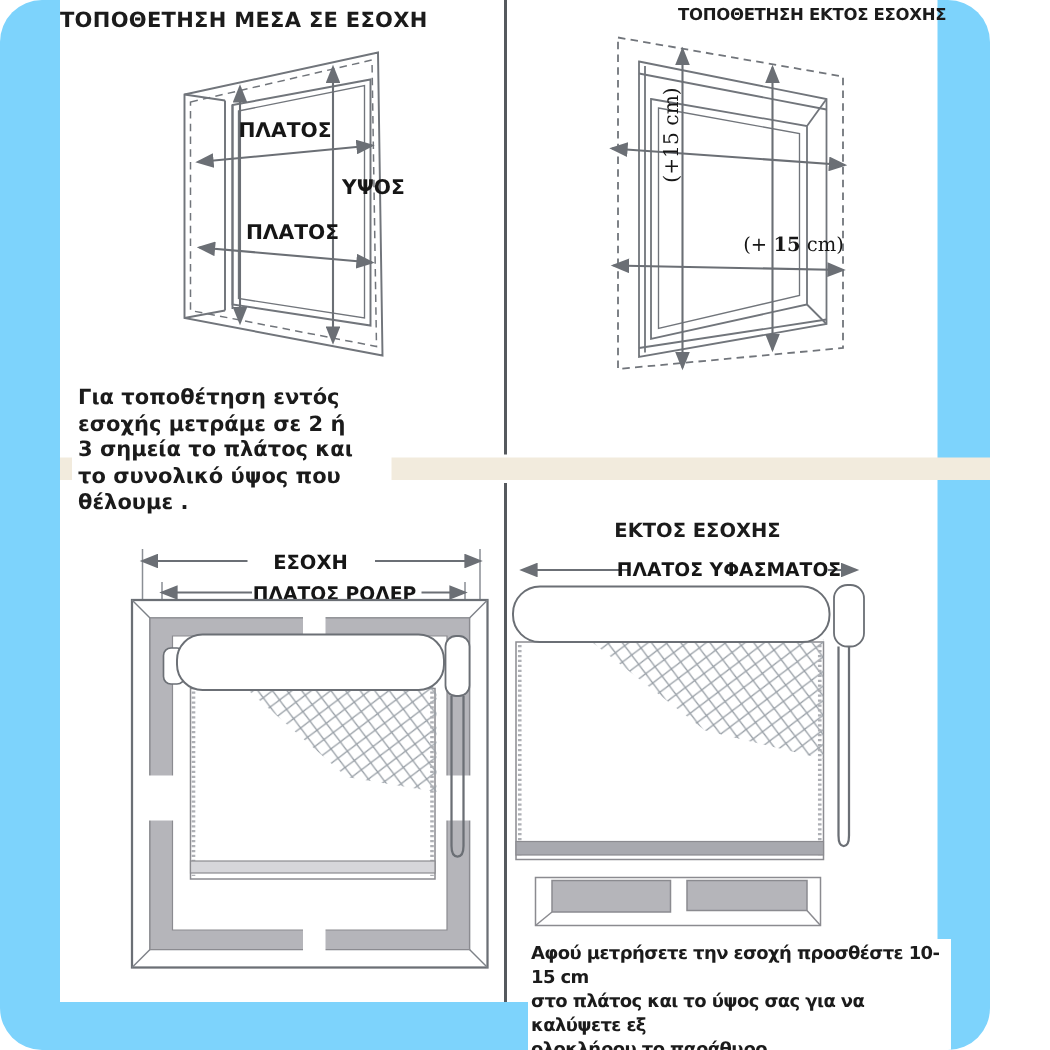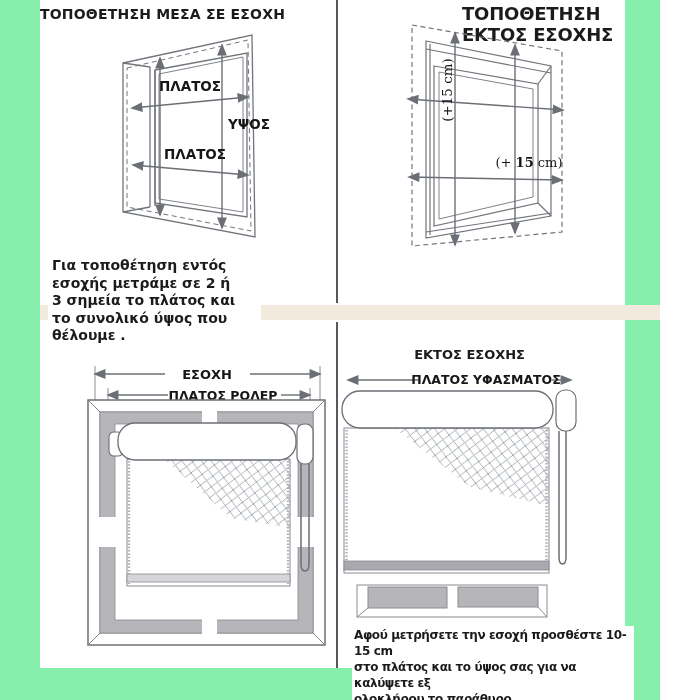--- a/index.html
+++ b/index.html
@@ -1,20 +1,21 @@
 <!DOCTYPE html>
 <html><head>
 <meta charset="utf-8">
 <style>
   html,body{margin:0;padding:0;}
   #stage{
     position:relative;width:660px;height:700px;overflow:hidden;
-    background:#86efac;
+    background:#7dd3fc;
     font-family:"DejaVu Sans","Liberation Sans",sans-serif;
     color:#1b1b1b;
+    border-radius:28px;
   }
   .abs{position:absolute;}
   .panel{background:#ffffff;}
   .title{font-weight:700;color:#1b1b1b;}
   .caption{font-weight:700;color:#1b1b1b;white-space:pre-line;background:#ffffff;}
   svg{display:block;overflow:visible;}
   svg text{font-family:"DejaVu Sans","Liberation Sans",sans-serif;fill:#161616;}
   .mlabel{font-weight:700;}
   .serif{font-family:"DejaVu Serif","Liberation Serif",serif;font-weight:400;}
 </style>
@@ -68,21 +69,21 @@
     <text class="mlabel" x="105" y="134" font-size="13.5" text-anchor="middle">ΠΛΑΤΟΣ</text>
     <text class="mlabel" x="138" y="104" font-size="13.5">ΥΨΟΣ</text>
   </svg>
 
   <div class="abs caption" style="left:48px;top:255px;width:205px;font-size:14px;line-height:17.5px;padding:2px 4px;">Για τοποθέτηση εντός
 εσοχής μετράμε σε 2 ή
 3 σημεία το πλάτος και
 το συνολικό ύψος που
 θέλουμε .</div>
 
-  <div class="abs title" style="left:462px;top:3px;font-size:18px;letter-spacing:-0.2px;">ΤΟΠΟΘΕΤΗΣΗ ΕΚΤΟΣ ΕΣΟΧΗΣ</div>
+  <div class="abs title" style="left:452px;top:3px;font-size:11px;letter-spacing:-0.2px;">ΤΟΠΟΘΕΤΗΣΗ ΕΚΤΟΣ ΕΣΟΧΗΣ</div>
 
   <svg class="abs" style="left:398px;top:16px;" width="185" height="240" viewBox="0 0 185 240">
     <g stroke="#71757b" fill="none" stroke-width="1.2">
 
       <polygon points="14,9 164,35 164,216 14,230" stroke-dasharray="5,3.5"></polygon>
 
       <polygon points="28,25 153,50 153,200 28,222" fill="#ffffff"></polygon>
       <line x1="32" y1="28" x2="32" y2="219"></line>
       <line x1="28" y1="33" x2="153" y2="57"></line>
       <polygon points="36,50 140,68 140,187 36,210"></polygon>
@@ -142,21 +143,21 @@
       <polygon points="78,100 206,100 206,170 146,160" fill="url(#mesh)"></polygon>
       <line x1="44" y1="103" x2="44" y2="226" stroke="#aeb0b5" stroke-width="2.4" stroke-dasharray="1.5,1.8"></line>
       <line x1="203" y1="103" x2="203" y2="226" stroke="#aeb0b5" stroke-width="2.4" stroke-dasharray="1.5,1.8"></line>
       <rect x="42" y="216" width="163" height="8" fill="#d6d6da" stroke="#8b8b90" stroke-width="0.8"></rect>
       <rect x="33" y="65" width="178" height="37" rx="17" fill="#ffffff" stroke="#6b6f75" stroke-width="1.3"></rect>
       <rect x="212" y="66" width="16" height="40" rx="7" fill="#ffffff" stroke="#6b6f75" stroke-width="1.2"></rect>
       <path d="M216,106 V206 Q216,213 220,213 Q224,213 224,206 V106" fill="none" stroke="#6b6f75" stroke-width="1.5"></path>
     </g>
   </svg>
 
-  <div class="abs title" style="left:405px;top:347px;width:120px;text-align:right;font-size:13px;">ΕΚΤΟΣ ΕΣΟΧΗΣ</div>
+  <div class="abs title" style="left:405px;top:347px;width:120px;text-align:center;font-size:13px;">ΕΚΤΟΣ ΕΣΟΧΗΣ</div>
 
   <svg class="abs" style="left:340px;top:342px;" width="290" height="290" viewBox="0 0 290 290">
     <g stroke="#6b6f75" stroke-width="1.4" fill="none">
       <line x1="8" y1="38" x2="80" y2="38" marker-start="url(#arr)"></line>
       <line x1="212" y1="38" x2="231" y2="38" marker-end="url(#arr)"></line>
     </g>
     <text class="mlabel" x="146" y="42" font-size="12.5" text-anchor="middle">ΠΛΑΤΟΣ ΥΦΑΣΜΑΤΟΣ</text>
 
     <g>
       <rect x="4" y="86" width="205" height="145" fill="#ffffff" stroke="#8b8b90" stroke-width="1"></rect>

